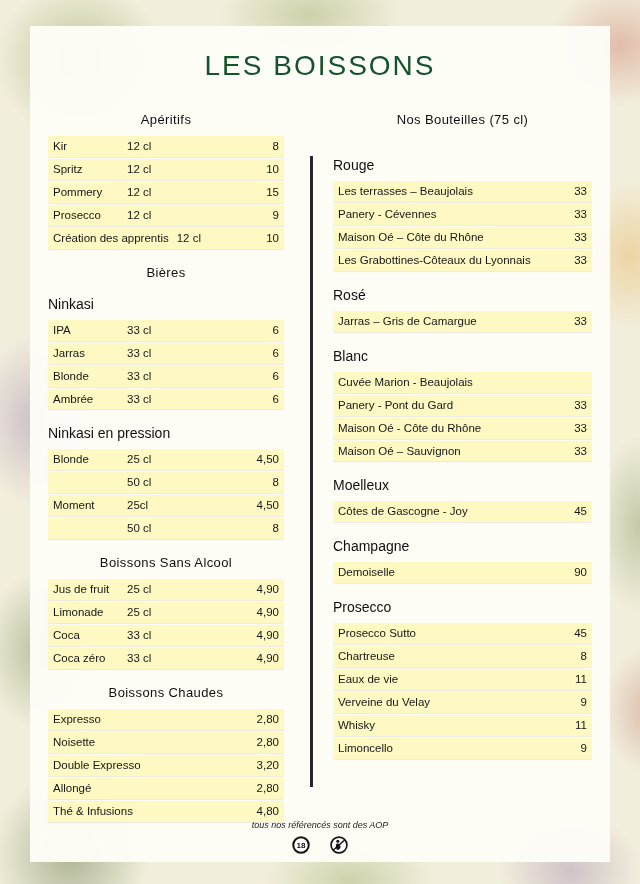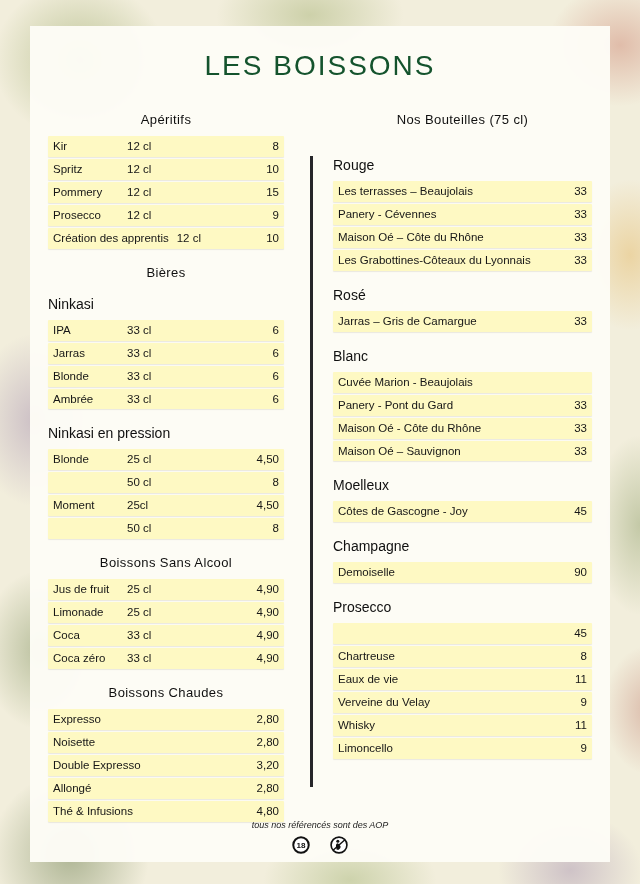--- a/index.html
+++ b/index.html
@@ -239,20 +239,21 @@
             <span class="name">Côtes de Gascogne - Joy</span>
             <span class="price">45</span>
           </div>
           <div class="sub-heading">Champagne</div>
           <div class="row">
             <span class="name">Demoiselle</span>
             <span class="price">90</span>
           </div>
           <div class="sub-heading">Prosecco</div>
           <div class="row">
+            <span class="name">Prosecco Sutto</span>
             <span class="price">45</span>
           </div>
           <div class="row">
             <span class="name">Chartreuse</span>
             <span class="price">8</span>
           </div>
           <div class="row">
             <span class="name">Eaux de vie</span>
             <span class="price">11</span>
           </div>

